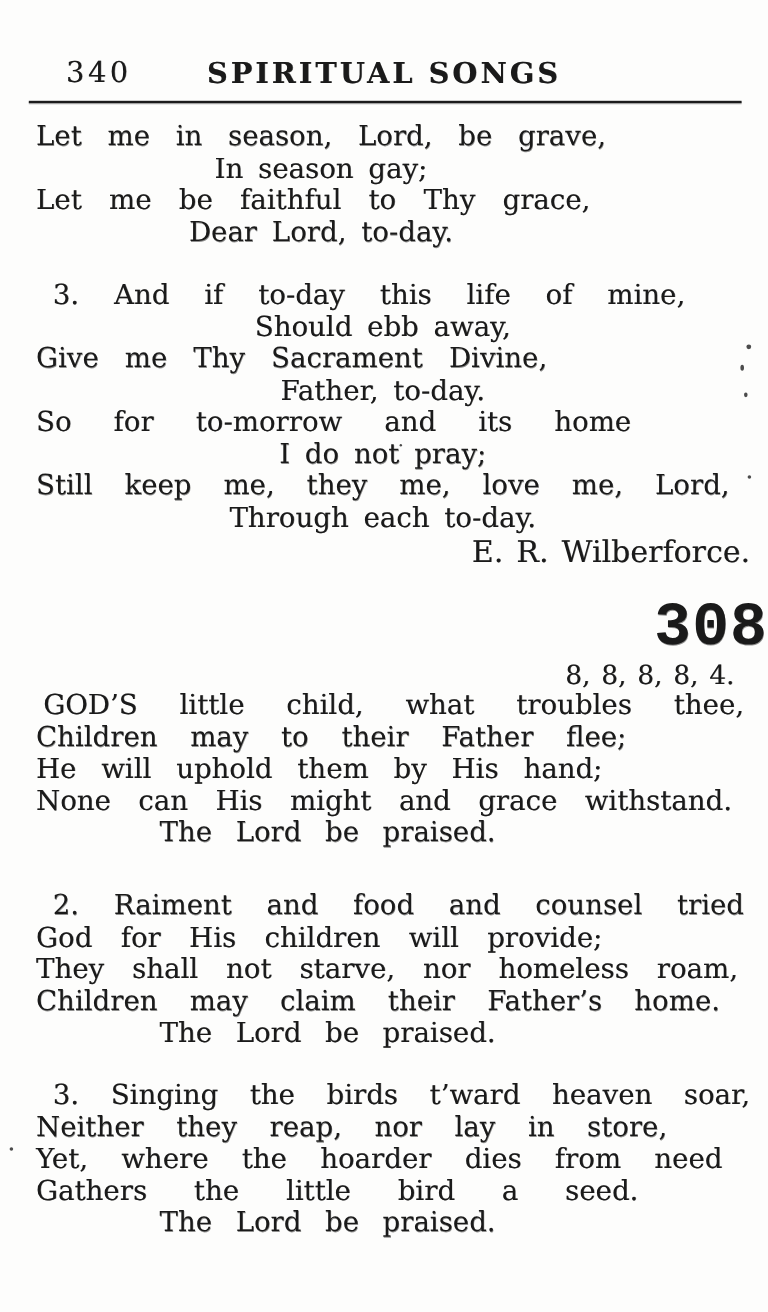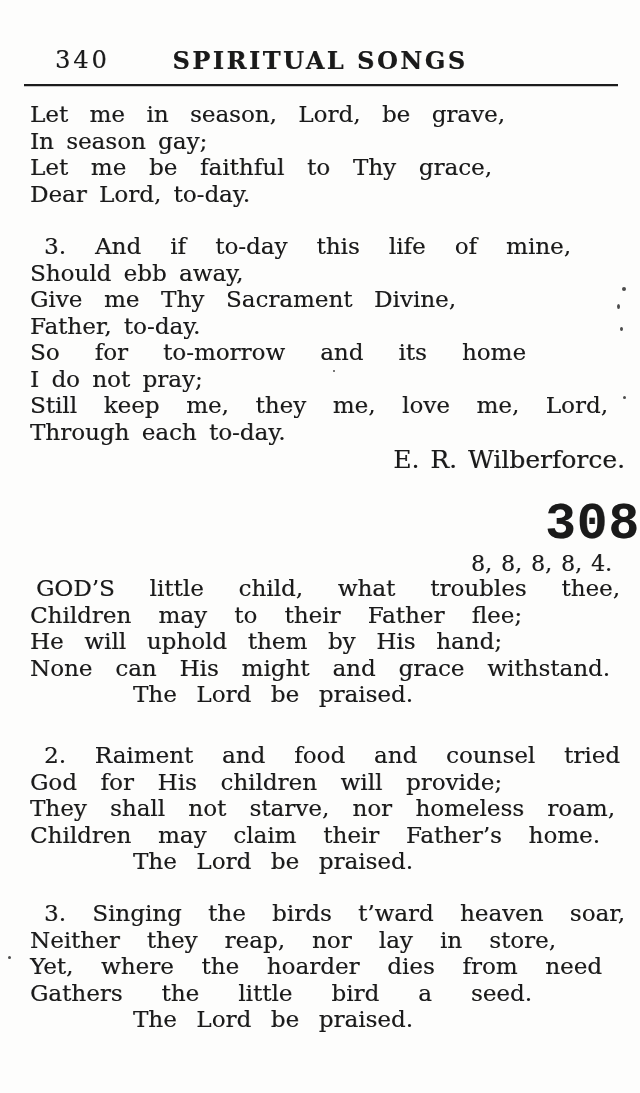--- a/index.html
+++ b/index.html
@@ -30,20 +30,21 @@
     background:#1c1c1c;
     box-shadow:0 1px 0 rgba(30,30,30,0.25);
   }
 
   
   .block { position:absolute; left:30px; }
   .ln {
     font-size:23px; line-height:26.5px;
     white-space:nowrap;
     word-spacing:5px;
+    text-align:center;
   }
   .ln.j {
     white-space:normal;
     text-align:justify;
     text-align-last:justify;
     word-spacing:normal;
   }
   .refrain { margin-left:103px; }
 
   .attribution {

